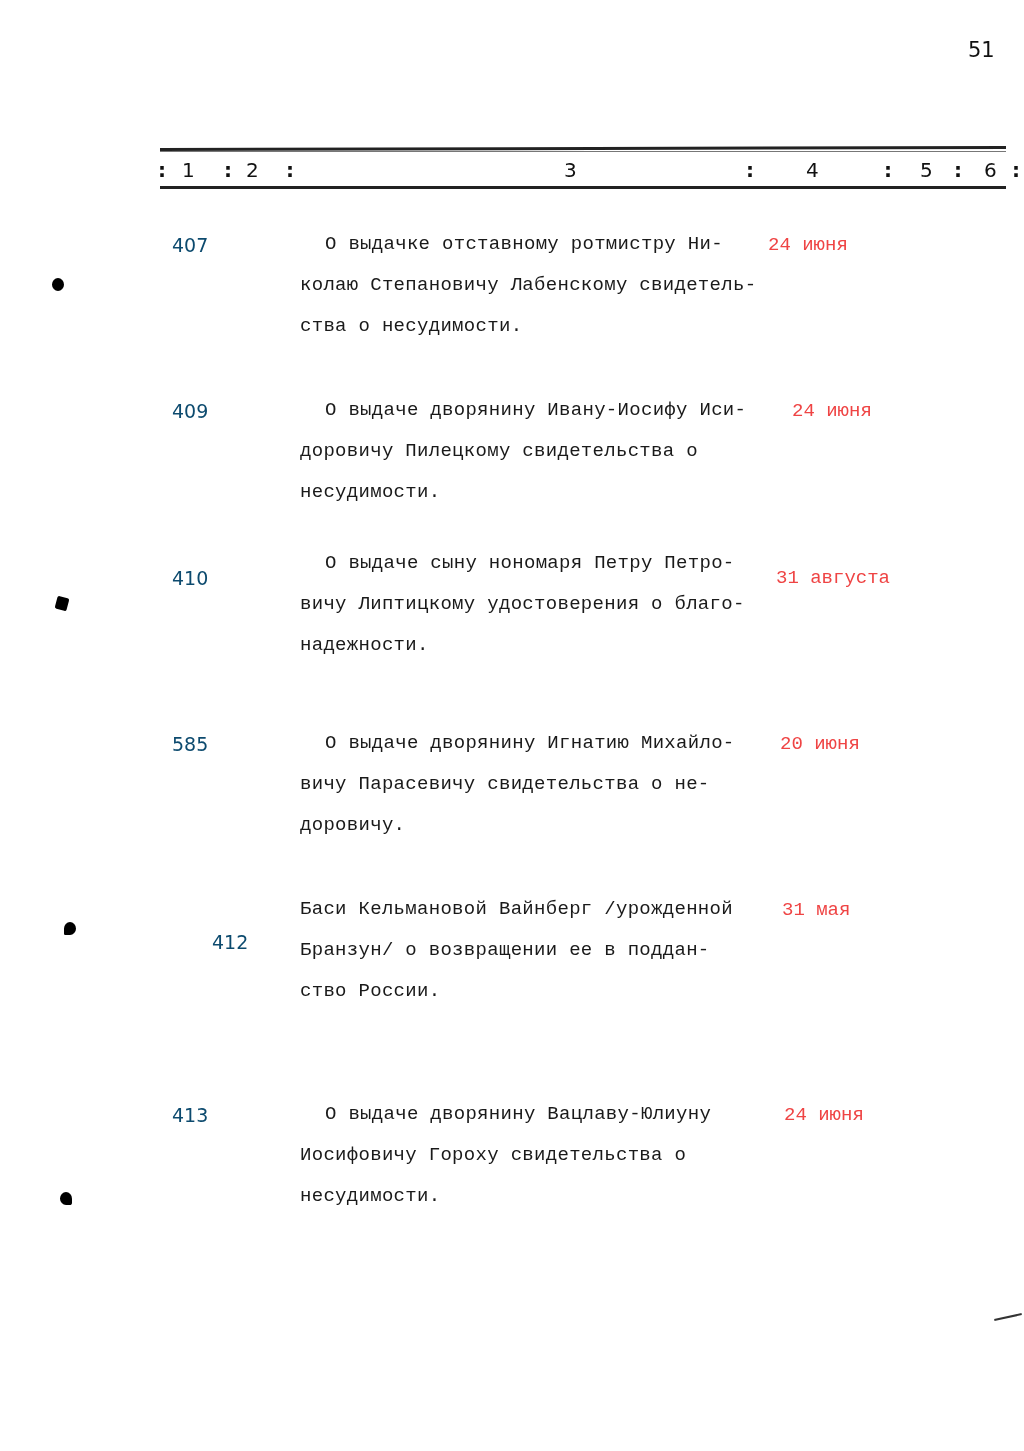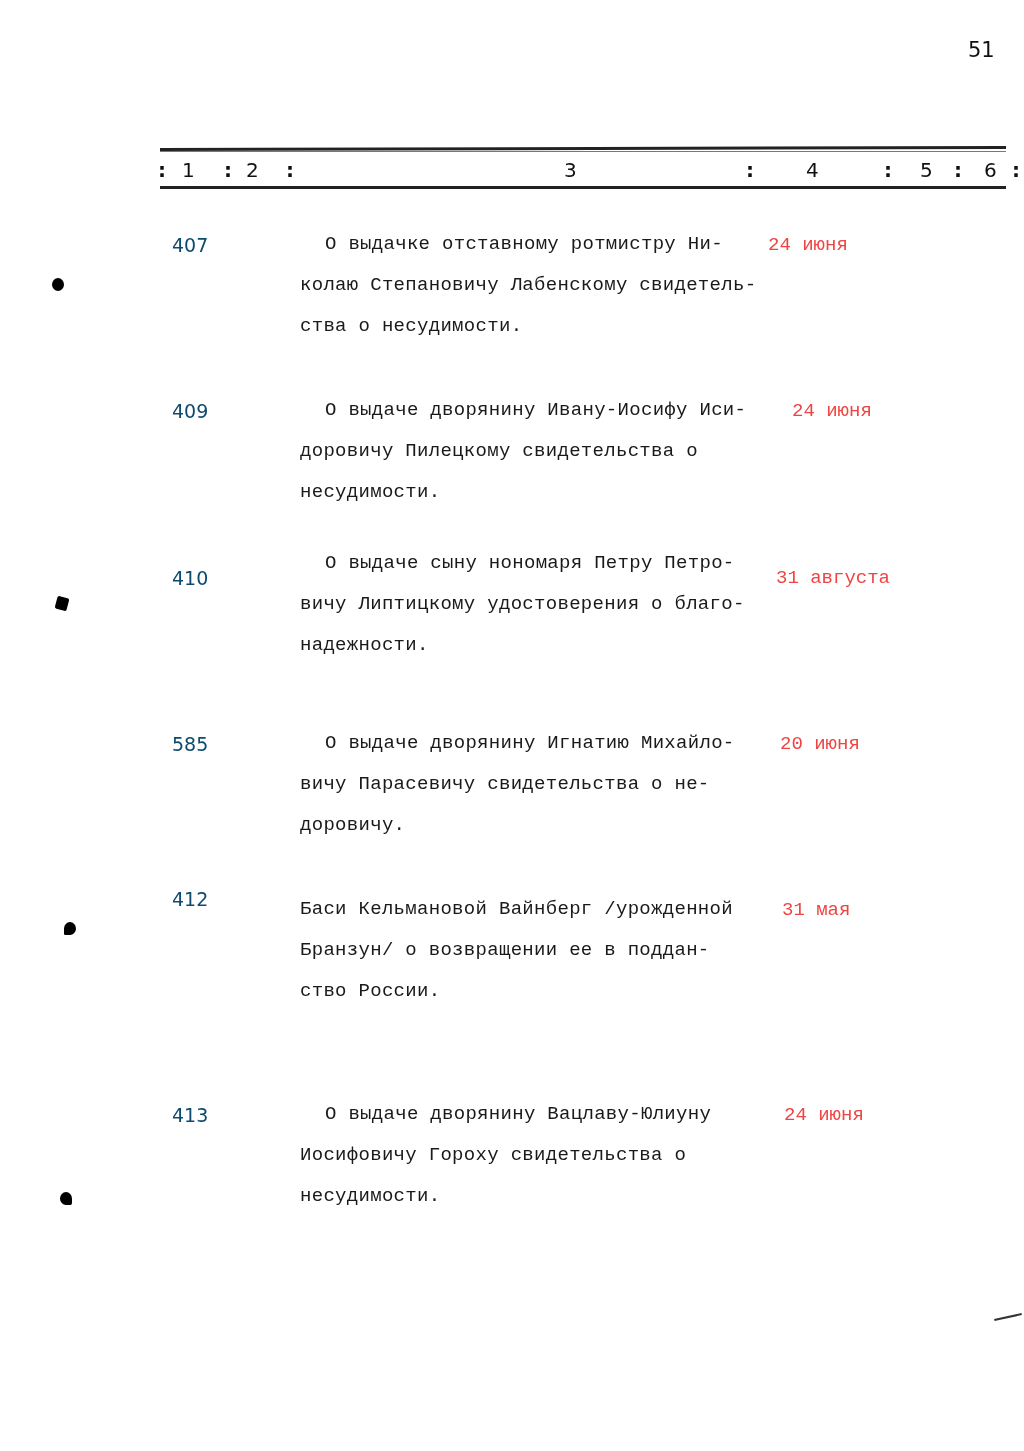--- a/index.html
+++ b/index.html
@@ -144,21 +144,21 @@
   <div class="entry-num" style="top:733px;">585</div>
   <div class="entry-text" style="top:723px;">
     <span class="line first">О выдаче дворянину Игнатию Михайло-</span>
     <span class="line">вичу Парасевичу свидетельства о не-</span>
     <span class="line">доровичу.</span>
   </div>
   <div class="entry-date" style="left:780px; top:733px;">20 июня</div>
 </div>
 
 <div>
-  <div class="entry-num" style="top:888px;">412</div>
+  <div class="entry-num" style="top:931px;margin-left:40px;">412</div>
   <div class="entry-text" style="top:889px;">
     <span class="line">Баси Кельмановой Вайнберг /урожденной</span>
     <span class="line">Бранзун/ о возвращении ее в поддан-</span>
     <span class="line">ство России.</span>
   </div>
   <div class="entry-date" style="left:782px; top:899px;">31 мая</div>
 </div>
 
 <div>
   <div class="entry-num" style="top:1104px;">413</div>

